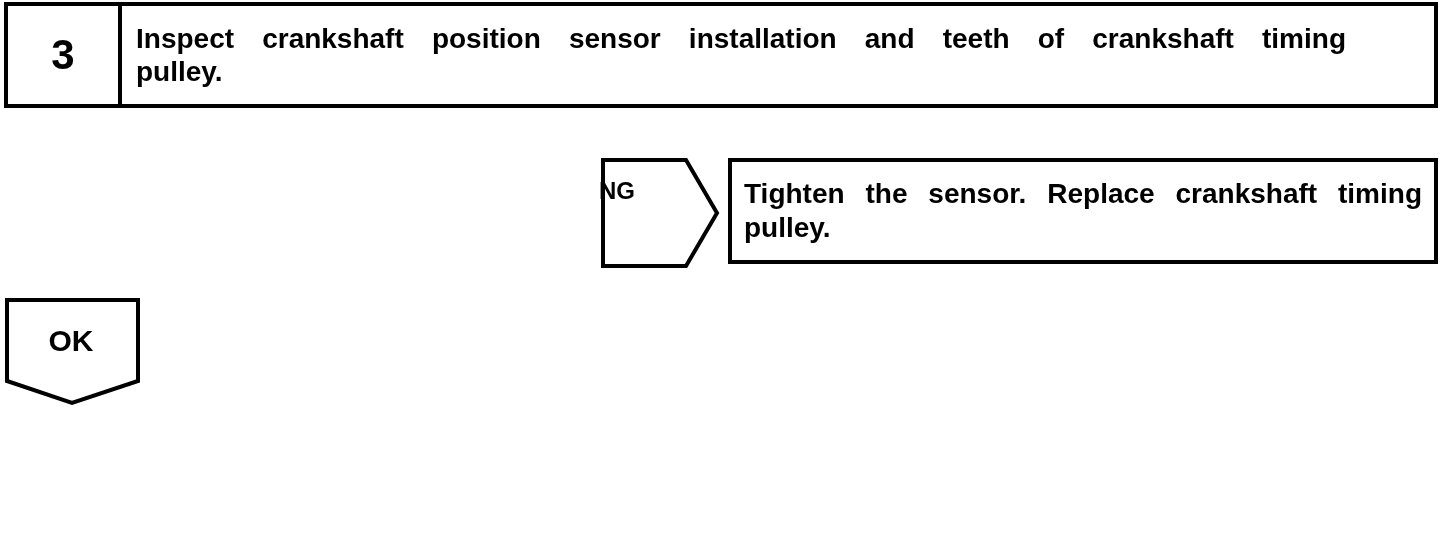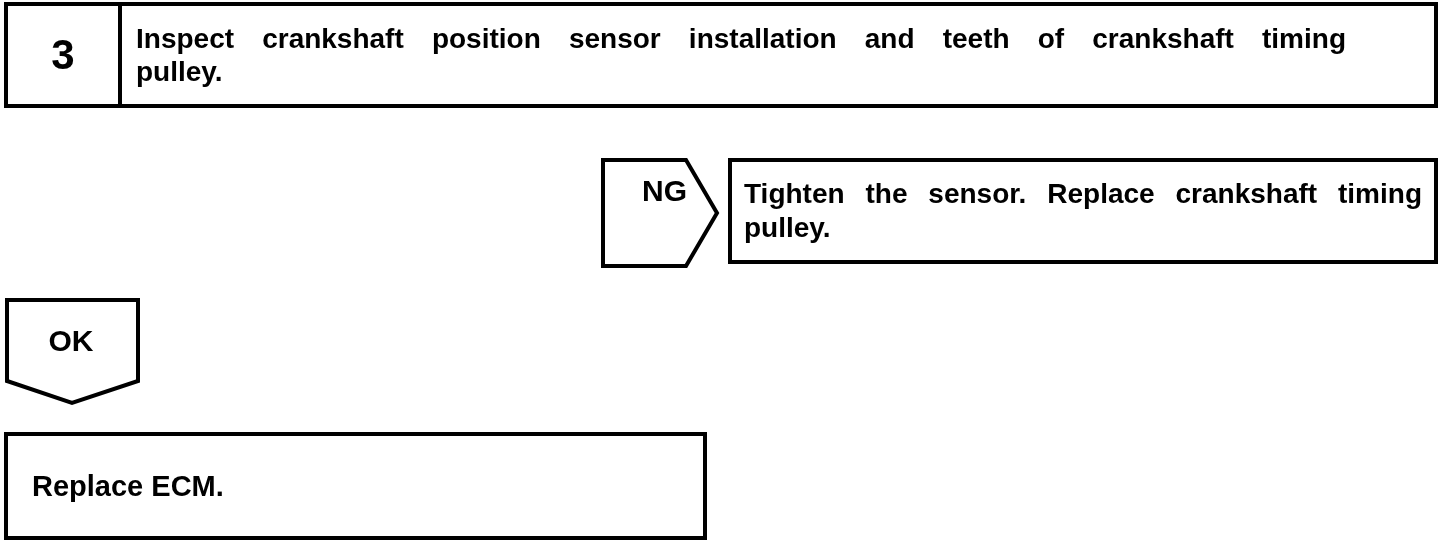--- a/index.html
+++ b/index.html
@@ -47,22 +47,22 @@
   }
   .justify-line {
     text-align: justify;
     text-align-last: justify;
   }
 
   
   .ng-arrow-svg { left: 599px; top: 156px; width: 122px; height: 116px; }
   .ng-label {
     left: 599px; top: 174px; width: 88px;
-    text-align: right;
-    font-size: 30px;
+    text-align: left;
+    font-size: 24px;
     line-height: 34px;
   }
   .ng-result-box {
     left: 728px; top: 158px;
     width: 710px; height: 106px;
     border: 4px solid #000;
     padding: 12px 12px;
     display: flex;
     flex-direction: column;
     justify-content: center;
@@ -111,17 +111,14 @@
   <div class="abs ng-result-box">
     <div class="justify-line">Tighten the sensor. Replace crankshaft timing</div>
     <div>pulley.</div>
   </div>
 
   <svg class="abs ok-arrow-svg" viewBox="0 0 140 112">
     <polygon points="4,4 135,4 135,85 69,107 4,85" fill="#ffffff" stroke="#000000" stroke-width="4"></polygon>
   </svg>
   <div class="abs ok-label">OK</div>
 
-  <div class="abs final-box">
-    <div>Replace ECM.</div>
-  </div>
 
 </div>
 
 </body></html>

